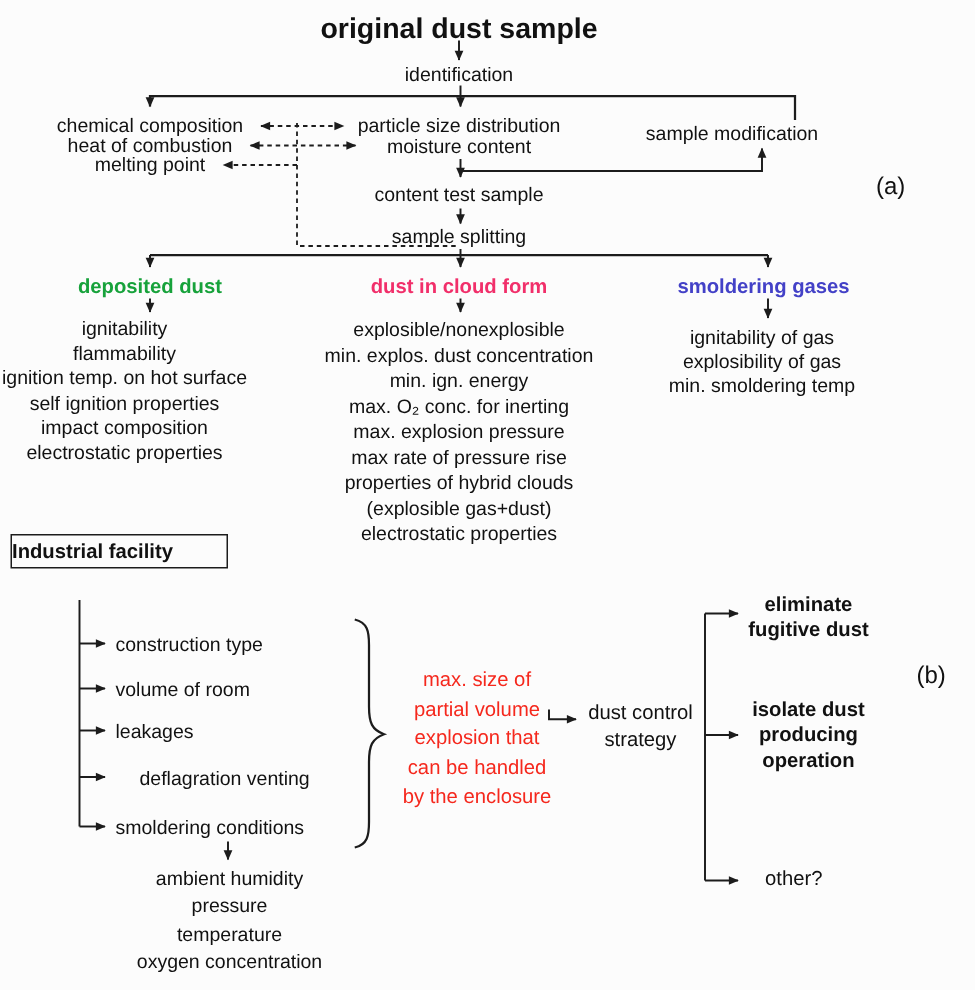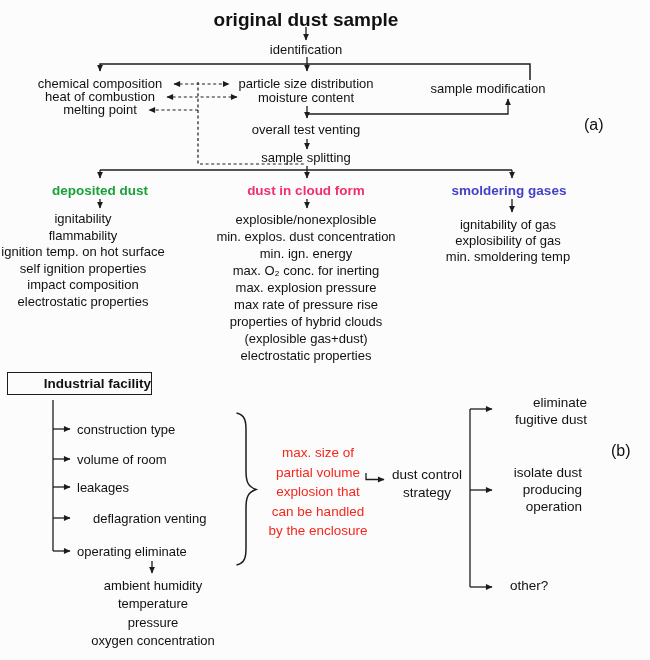--- a/index.html
+++ b/index.html
@@ -3,31 +3,31 @@
 <meta charset="utf-8">
 <style>
   html,body{margin:0;padding:0;background:#fcfcfc;}
   #figure{
     position:relative;width:650px;height:660px;overflow:hidden;
     font-family:"Liberation Sans", sans-serif;
     font-size:13px;color:#111;background:#fcfcfc;
   }
   .abs{position:absolute;white-space:nowrap;}
   .ctr{position:absolute;transform:translateX(-50%);text-align:center;white-space:nowrap;}
-  .wrapctr{position:absolute;transform:translateX(-50%);text-align:right;white-space:normal;}
+  .wrapctr{position:absolute;transform:translateX(-50%);text-align:center;white-space:normal;font-weight:bold;}
   .b{font-weight:bold;}
   .hdr{font-weight:bold;font-size:13.5px;}
   .hdr-deposited{color:var(--c-deposited,#17a23b);}
   .hdr-cloud{color:var(--c-cloud,#f12f6a);}
   .hdr-smoldering{color:var(--c-smoldering,#4341c7);}
   .note{color:var(--c-note_red,#f5281d);}
   .facility-box{
-    position:absolute;left:7px;top:372px;width:145px;height:23px;
+    position:absolute;left:7px;top:356px;width:145px;height:23px;
     border:1.6px solid #1c1c1c;box-sizing:border-box;background:#fcfcfc;
-    display:flex;align-items:center;justify-content:flex-end;
+    display:flex;align-items:center;justify-content:flex-start;
     font-weight:bold;font-size:13.5px;
   }
   svg.overlay{position:absolute;left:0;top:0;pointer-events:none;}
   svg .ln{stroke:#1c1c1c;stroke-width:1.3;fill:none;}
   svg .lnw{stroke:#1c1c1c;stroke-width:1.5;fill:none;}
   svg .dsh{stroke:#1c1c1c;stroke-width:1.2;fill:none;stroke-dasharray:3 2.6;}
 </style>
 </head>
 <body>
 
@@ -90,21 +90,21 @@
     <div>melting point</div>
   </div>
 
   <div class="ctr" style="left:306px;top:77px;line-height:13.5px">
     <div>particle size distribution</div>
     <div>moisture content</div>
   </div>
 
   <div class="ctr" style="left:488px;top:81px">sample modification</div>
 
-  <div class="ctr" style="left:306px;top:122px">overall test venting</div>
+  <div class="ctr" style="left:306px;top:122px">content test sample</div>
 
   <div class="ctr" style="left:306px;top:150px">sample splitting</div>
 
   <div class="abs" style="left:584px;top:116px;font-size:16px">(a)</div>
 
   <div class="ctr hdr hdr-deposited" style="left:100px;top:183px">deposited dust</div>
   <div class="ctr hdr hdr-cloud" style="left:306px;top:183px">dust in cloud form</div>
   <div class="ctr hdr hdr-smoldering" style="left:509px;top:183px">smoldering gases</div>
 
   <div class="ctr" style="left:83px;top:211px;line-height:16.6px">
@@ -135,26 +135,26 @@
   </div>
 
   <div class="facility-box">
     <span>Industrial facility</span>
   </div>
 
   <div class="abs" style="left:77px;top:422px">construction type</div>
   <div class="abs" style="left:77px;top:452px">volume of room</div>
   <div class="abs" style="left:77px;top:480px">leakages</div>
   <div class="abs" style="left:93px;top:511px">deflagration venting</div>
-  <div class="abs" style="left:77px;top:544px">operating eliminate</div>
+  <div class="abs" style="left:77px;top:544px">smoldering conditions</div>
 
   <div class="ctr" style="left:153px;top:577px;line-height:18.4px">
     <div>ambient humidity</div>
+    <div>pressure</div>
     <div>temperature</div>
-    <div>pressure</div>
     <div>oxygen concentration</div>
   </div>
 
   <div class="ctr note" style="left:318px;top:443px;line-height:19.6px;font-size:13.5px">
     <div>max. size of</div>
     <div>partial volume</div>
     <div>explosion that</div>
     <div>can be handled</div>
     <div>by the enclosure</div>
   </div>

